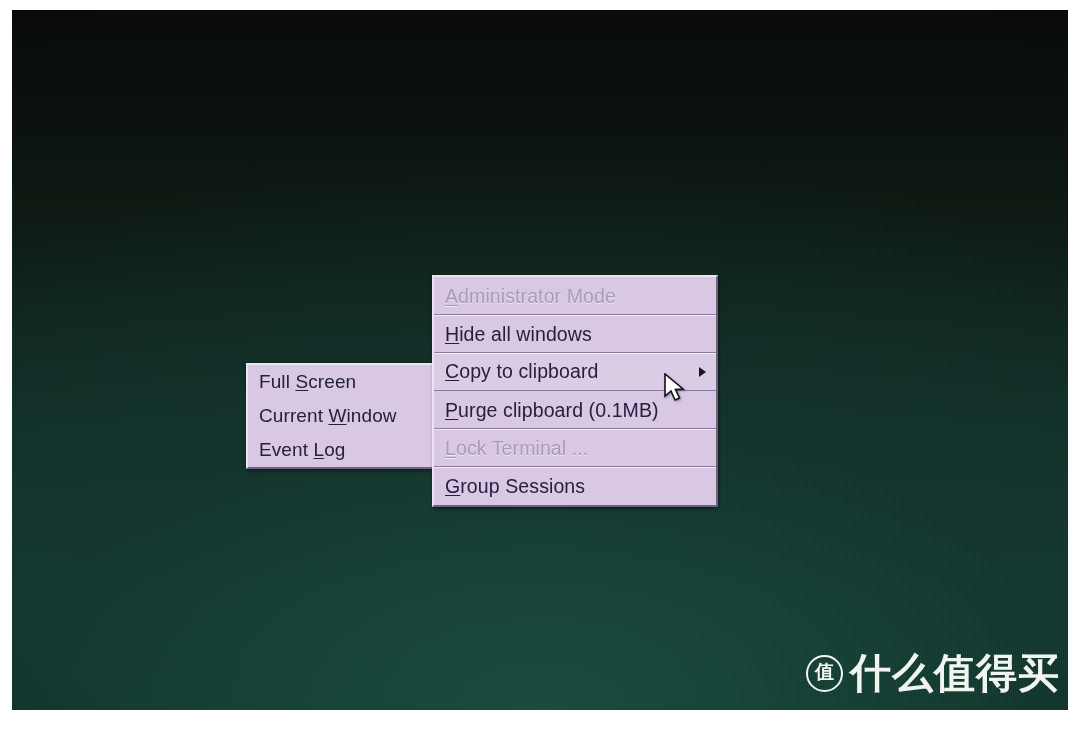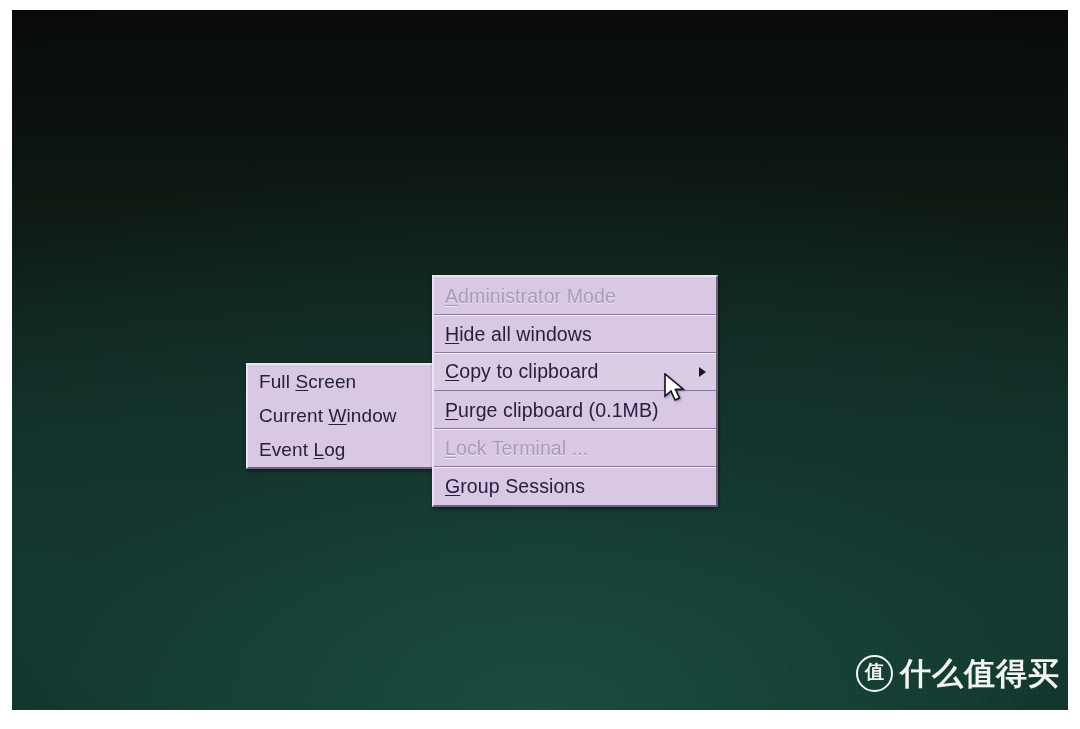--- a/index.html
+++ b/index.html
@@ -180,21 +180,21 @@
     border: 2.5px solid #f2f4f0;
     color: #f2f4f0;
     font-size: 19px;
     line-height: 28px;
     text-align: center;
     font-family: "DejaVu Sans", sans-serif;
     font-weight: bold;
   }
   #wm-text {
     color: #f2f4f0;
-    font-size: 31px;
+    font-size: 41px;
     font-family: "DejaVu Sans", sans-serif;
     font-weight: bold;
     letter-spacing: 1px;
     line-height: 33px;
   }
 </style>
 </head>
 <body>
 
 <div id="photo-frame">

